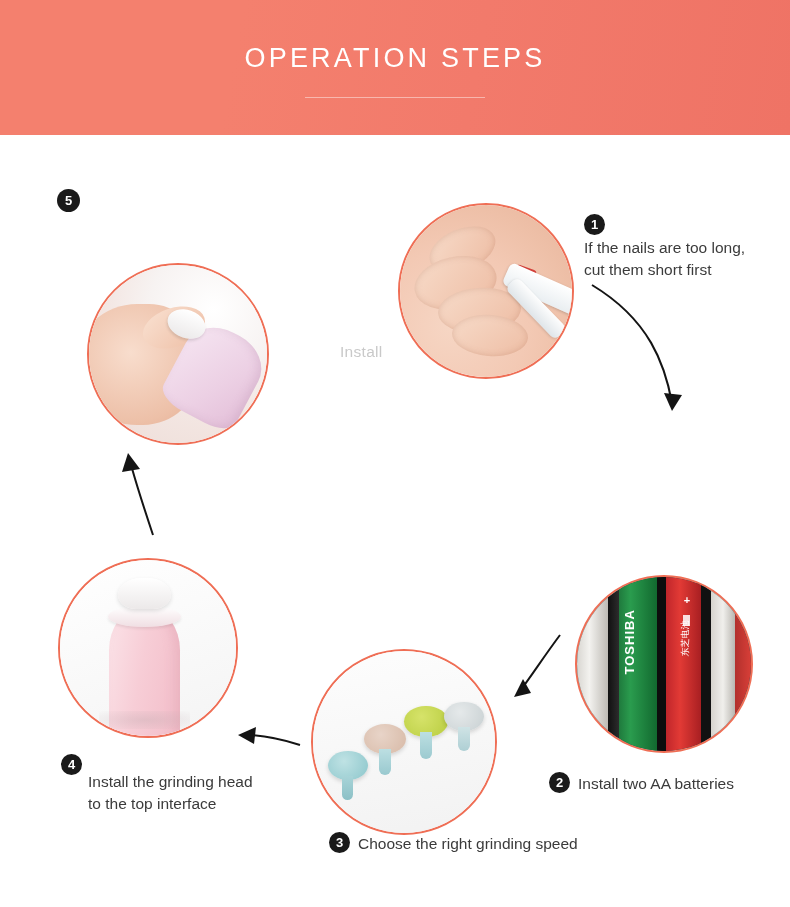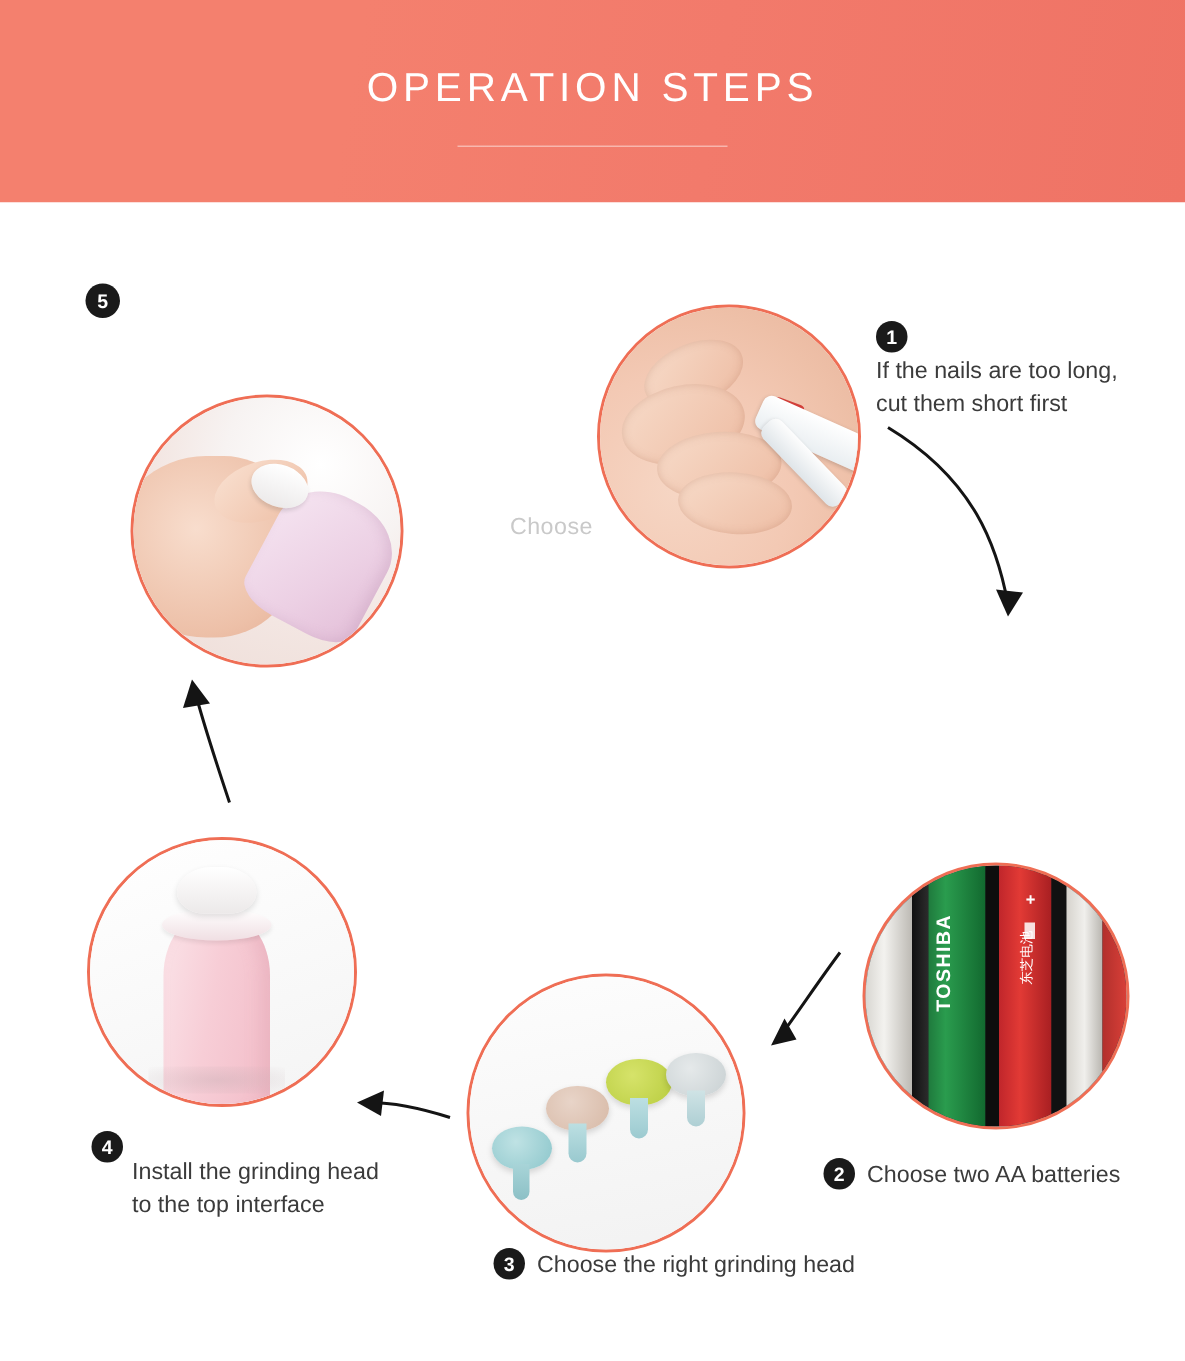--- a/index.html
+++ b/index.html
@@ -371,21 +371,21 @@
     <div class="batt b5">
       <span class="batt-plus">+</span>
       <div class="batt-band"></div>
       <span class="toshiba-cn">东芝电池</span>
     </div>
     <div class="batt b6"></div>
     <div class="batt b7"></div>
     <div class="batt b8"></div>
   </div>
   <div class="badge badge-2">2</div>
-  <div class="caption cap-2">Choose two AA batteries</div>
+  <div class="caption cap-2">Install two AA batteries</div>
 
   <div class="photo photo-3">
     <div class="ph3-bg"></div>
     <div class="head h1">
       <div class="stem"></div>
       <div class="disc"></div>
     </div>
     <div class="head h2">
       <div class="stem"></div>
       <div class="disc"></div>
@@ -393,21 +393,21 @@
     <div class="head h3">
       <div class="stem"></div>
       <div class="disc"></div>
     </div>
     <div class="head h4">
       <div class="stem"></div>
       <div class="disc"></div>
     </div>
   </div>
   <div class="badge badge-3">3</div>
-  <div class="caption cap-3">Choose the right grinding head</div>
+  <div class="caption cap-3">Choose the right grinding speed</div>
 
   <div class="photo photo-4">
     <div class="ph4-bg"></div>
     <div class="ph4-body"></div>
     <div class="ph4-collar"></div>
     <div class="ph4-cap"></div>
     <div class="ph4-shadow"></div>
   </div>
   <div class="badge badge-4">4</div>
   <div class="caption cap-4">Install the grinding head
@@ -415,14 +415,14 @@
 
   <div class="photo photo-5">
     <div class="ph5-bg"></div>
     <div class="ph5-hand"></div>
     <div class="ph5-finger"></div>
     <div class="ph5-dev"></div>
     <div class="ph5-cap"></div>
   </div>
   <div class="badge badge-5">5</div>
 
-  <div class="watermark">Choose</div>
+  <div class="watermark">Install</div>
 </div>
 
 </body></html>

